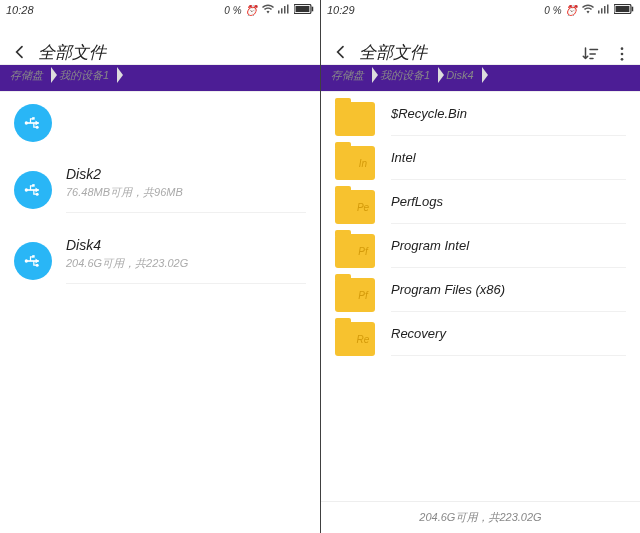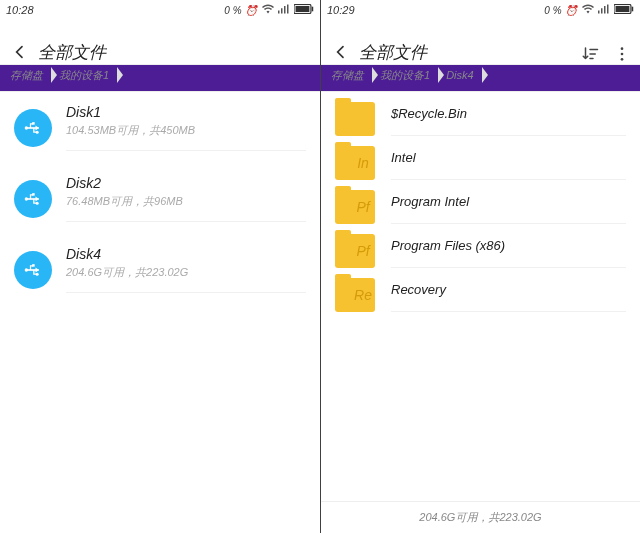--- a/index.html
+++ b/index.html
@@ -22,21 +22,21 @@
   .disk-item { display: flex; align-items: center; padding: 12px 14px; cursor: pointer; }
   .disk-icon { width: 38px; height: 38px; border-radius: 50%; background: #29b6f6; display: flex; align-items: center; justify-content: center; margin-right: 14px; flex-shrink: 0; }
   .disk-icon svg { width: 20px; height: 20px; }
   .disk-info { flex: 1; border-bottom: 1px solid #f0f0f0; padding-bottom: 12px; }
   .disk-item:first-child .disk-info { padding-top: 0; }
   .disk-name { font-size: 14px; color: #222; margin-bottom: 3px; }
   .disk-sub { font-size: 11px; color: #aaa; }
   .folder-item { display: flex; align-items: flex-start; padding: 10px 14px 0 14px; cursor: pointer; }
   .folder-icon { width: 40px; height: 34px; background: #f7c22f; border-radius: 3px; position: relative; margin-right: 16px; flex-shrink: 0; display: flex; align-items: center; justify-content: center; }
   .folder-icon::before { content: ""; position: absolute; top: -4px; left: 0; width: 16px; height: 6px; background: #f7c22f; border-radius: 2px 2px 0 0; }
-  .folder-label { font-size: 14px; color: #d49b0a; font-weight: 500; z-index: 1; margin-left: 16px; }
+  .folder-label { font-size: 10px; color: #d49b0a; font-weight: 500; z-index: 1; margin-left: 16px; }
   .folder-info { flex: 1; border-bottom: 1px solid #f0f0f0; padding-bottom: 14px; padding-top: 4px; }
   .folder-name { font-size: 13px; color: #222; }
   .bottom-bar { height: 32px; border-top: 1px solid #eee; display: flex; align-items: center; justify-content: center; font-size: 11px; color: #888; background: #fff; }
   .ico { display:inline-block; }
 </style>
 </head>
 <body>
 
 <div class="container">
 
@@ -86,24 +86,20 @@
             <svg viewBox="0 0 24 24">
               <circle cx="4" cy="12" r="2" fill="#fff"></circle>
               <path d="M4 12h15" stroke="#fff" stroke-width="2"></path>
               <path d="M19 12l-4-3v6z" fill="#fff"></path>
               <path d="M9 12V7h3" stroke="#fff" stroke-width="1.5" fill="none"></path>
               <path d="M13 12v5h3" stroke="#fff" stroke-width="1.5" fill="none"></path>
               <rect x="11" y="5" width="3" height="3" fill="#fff"></rect>
               <circle cx="17" cy="17" r="1.8" fill="#fff"></circle>
             </svg>
           </div>
-          <div class="disk-info">
-            <div class="disk-name">Disk1</div>
-            <div class="disk-sub">104.53MB可用，共450MB</div>
-          </div>
         </div>
         <div class="disk-item">
           <div class="disk-icon">
             <svg viewBox="0 0 24 24">
               <circle cx="4" cy="12" r="2" fill="#fff"></circle>
               <path d="M4 12h15" stroke="#fff" stroke-width="2"></path>
               <path d="M19 12l-4-3v6z" fill="#fff"></path>
               <path d="M9 12V7h3" stroke="#fff" stroke-width="1.5" fill="none"></path>
               <path d="M13 12v5h3" stroke="#fff" stroke-width="1.5" fill="none"></path>
               <rect x="11" y="5" width="3" height="3" fill="#fff"></rect>
@@ -202,20 +198,28 @@
         <div class="folder-item">
           <div class="folder-icon">
             <span class="folder-label">In</span>
           </div>
           <div class="folder-info">
             <div class="folder-name">Intel</div>
           </div>
         </div>
         <div class="folder-item">
           <div class="folder-icon">
+            <span class="folder-label">Pe</span>
+          </div>
+          <div class="folder-info">
+            <div class="folder-name">PerfLogs</div>
+          </div>
+        </div>
+        <div class="folder-item">
+          <div class="folder-icon">
             <span class="folder-label">Pf</span>
           </div>
           <div class="folder-info">
             <div class="folder-name">Program Intel</div>
           </div>
         </div>
         <div class="folder-item">
           <div class="folder-icon">
             <span class="folder-label">Pf</span>
           </div>

